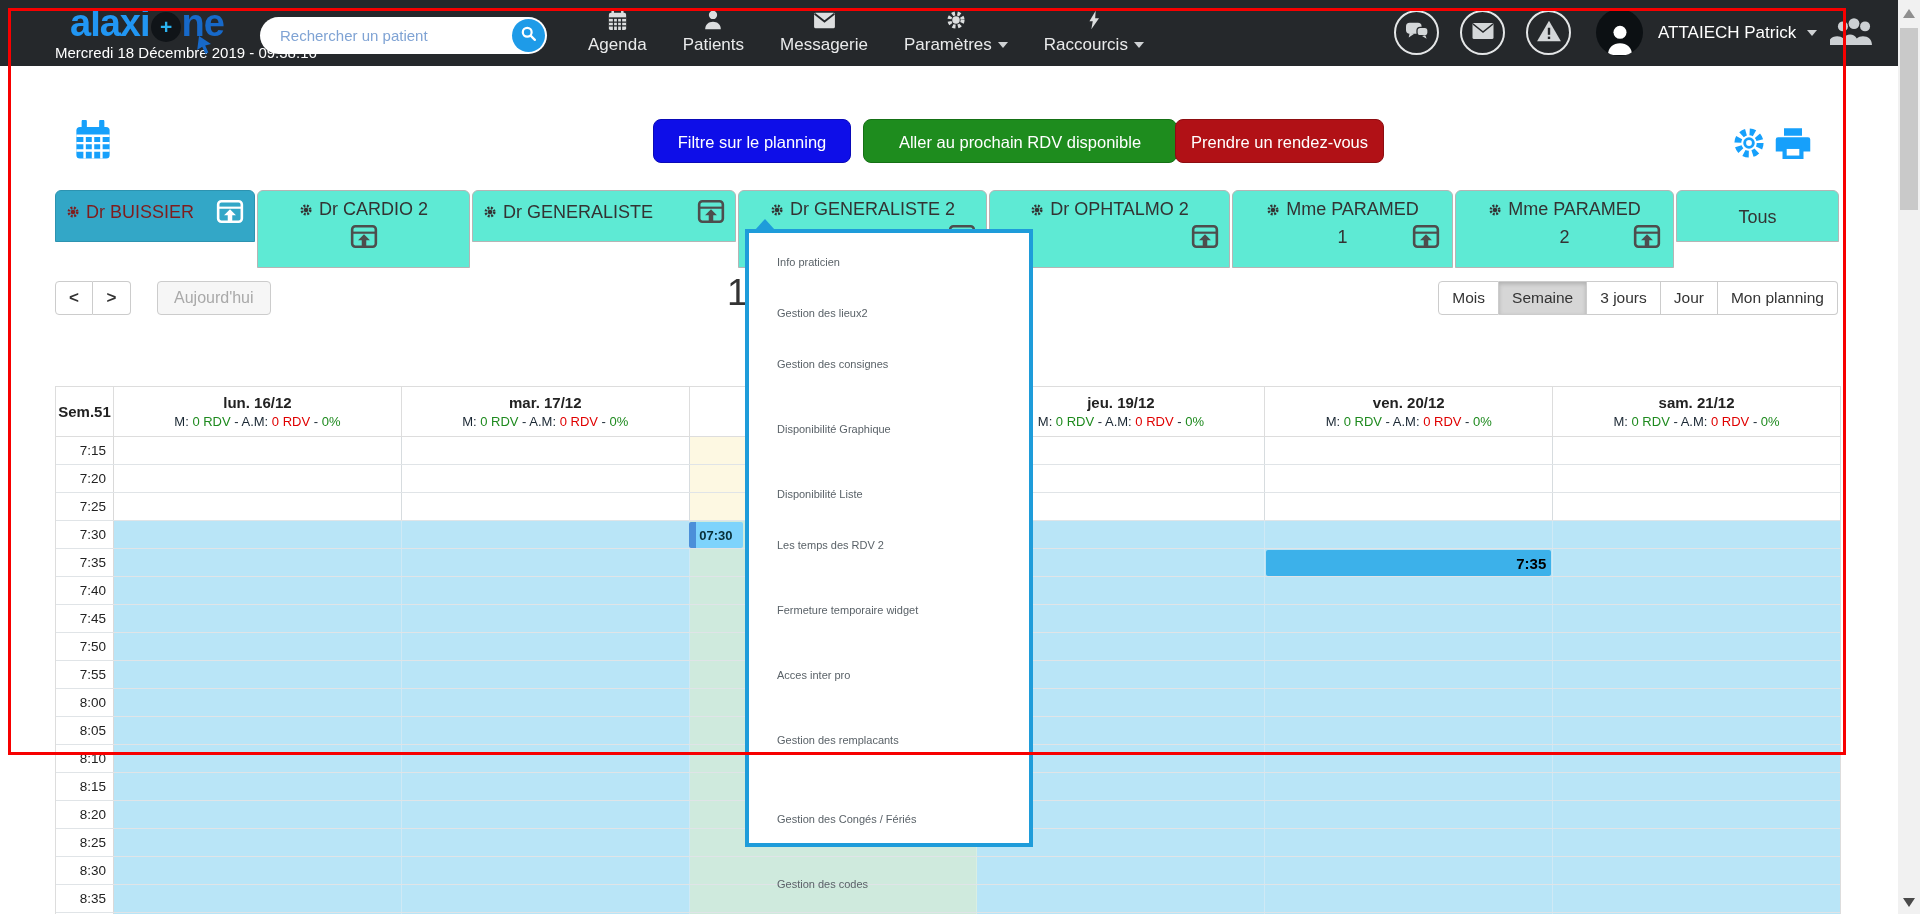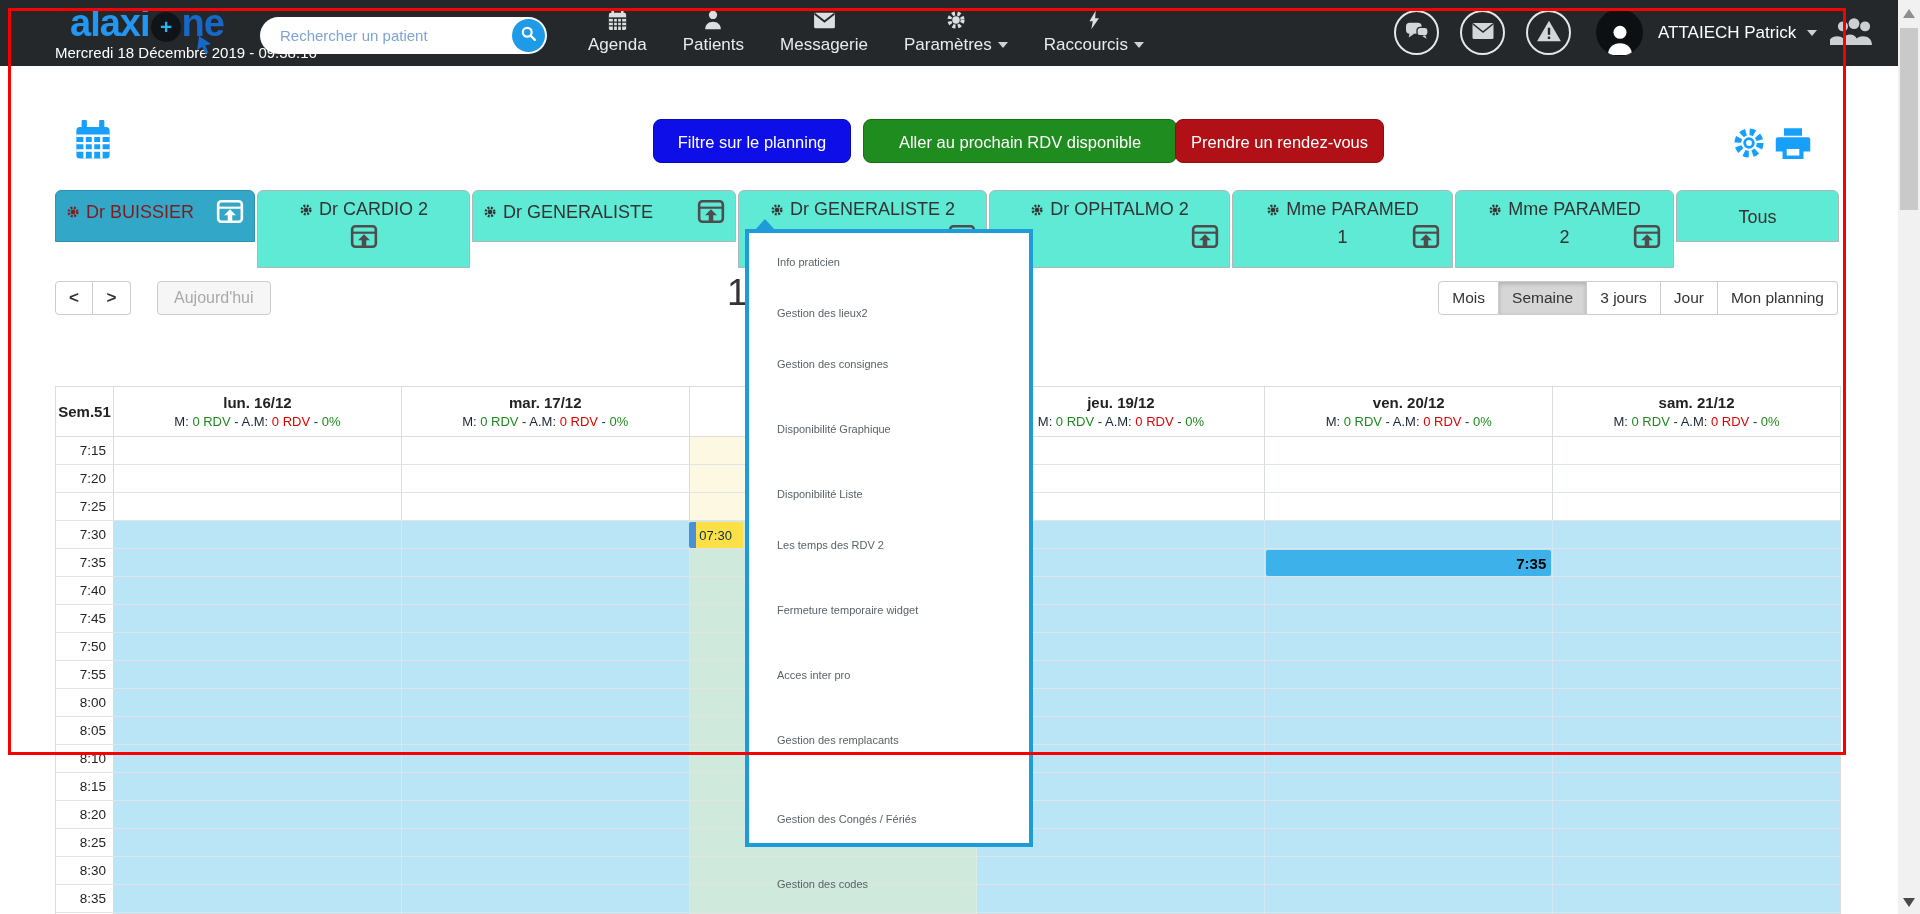--- a/index.html
+++ b/index.html
@@ -84,21 +84,21 @@
   .gbody { position:relative; border-left:1px solid #ddd; border-right:1px solid #ddd; }
   .trow { display:flex; height:28px; border-bottom:1px solid #e0e4e7; }
   .bcell { height:100%; }
   .tlabel { width:58px; flex:none; background:#fff; border-right:1px solid #d9d9d9; font-size:13.5px; color:#222; text-align:right; padding-right:7px; display:flex; align-items:center; justify-content:flex-end; }
   .slot { flex:1; border-right:1px solid #d7dcdf; background:#fff; }
   .slot:last-child { border-right:none; }
   .slot.open { background:#b9e5f7; border-right-color:#cfe9f5; }
   .slot.today-am { background:#fdf8e2; }
   .slot.today-open { background:#cfeadd; border-right-color:#d9eee3; }
   .event { position:absolute; z-index:6; }
-  .ev-chip { left:calc(58px + (100% - 58px)/6*2); top:85px; width:54px; height:26px; background:#fde047; border-left:7px solid #4b8fd9; border-radius:2px; font-size:13px; color:#072f38; display:flex; align-items:center; padding-left:3px; }
+  .ev-chip { left:calc(58px + (100% - 58px)/6*2); top:85px; width:54px; height:26px; background:#7dd3fc; border-left:7px solid #4b8fd9; border-radius:2px; font-size:13px; color:#072f38; display:flex; align-items:center; padding-left:3px;font-weight:bold; }
   .ev-bar { left:calc(58px + (100% - 58px)/6*4 + 1px); top:113px; width:calc((100% - 58px)/6 - 2px); height:26px; background:#3cb1ea; border-radius:2px; font-size:15px; font-weight:bold; color:#000; display:flex; align-items:center; justify-content:flex-end; padding-right:5px; }
 
   
   .pract-menu { position:absolute; left:745px; top:229px; width:288px; height:618px; background:#fff; border:4px solid #1e9cda; z-index:50; }
   .pract-menu .pointer { position:absolute; left:6px; top:-14px; width:0; height:0; border-left:10px solid transparent; border-right:10px solid transparent; border-bottom:11px solid #1e9cda; }
   .pract-menu ul { list-style:none; padding:4px 14px 0 28px; }
   .pract-menu li { min-height:51px; display:flex; align-items:center; font-size:11px; color:#5a6268; line-height:1.45; cursor:pointer; }
   .pract-menu li.tall { min-height:79px; }
 
   

